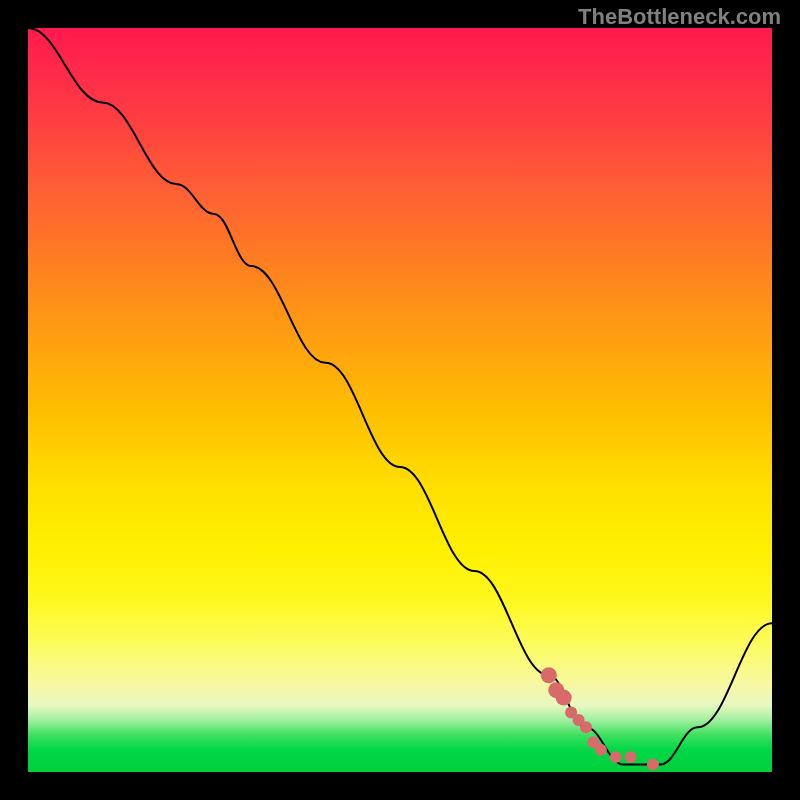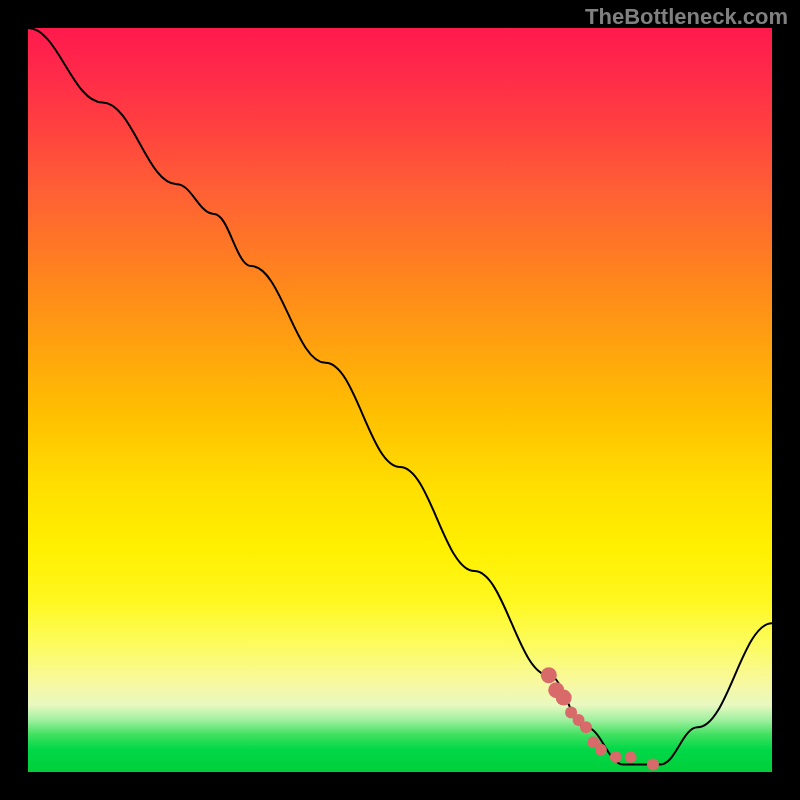--- a/index.html
+++ b/index.html
@@ -7,21 +7,21 @@
     width: 800px;
     height: 800px;
     background: #000000;
     position: relative;
     overflow: hidden;
     font-family: Arial, sans-serif;
   }
   .watermark {
     position: absolute;
     top: 4px;
-    right: 12px;
+    right: 19px;
     color: #808080;
     font-size: 22px;
     font-weight: bold;
     z-index: 10;
   }
   .plot-area {
     position: absolute;
     top: 28px;
     left: 28px;
     width: 744px;

